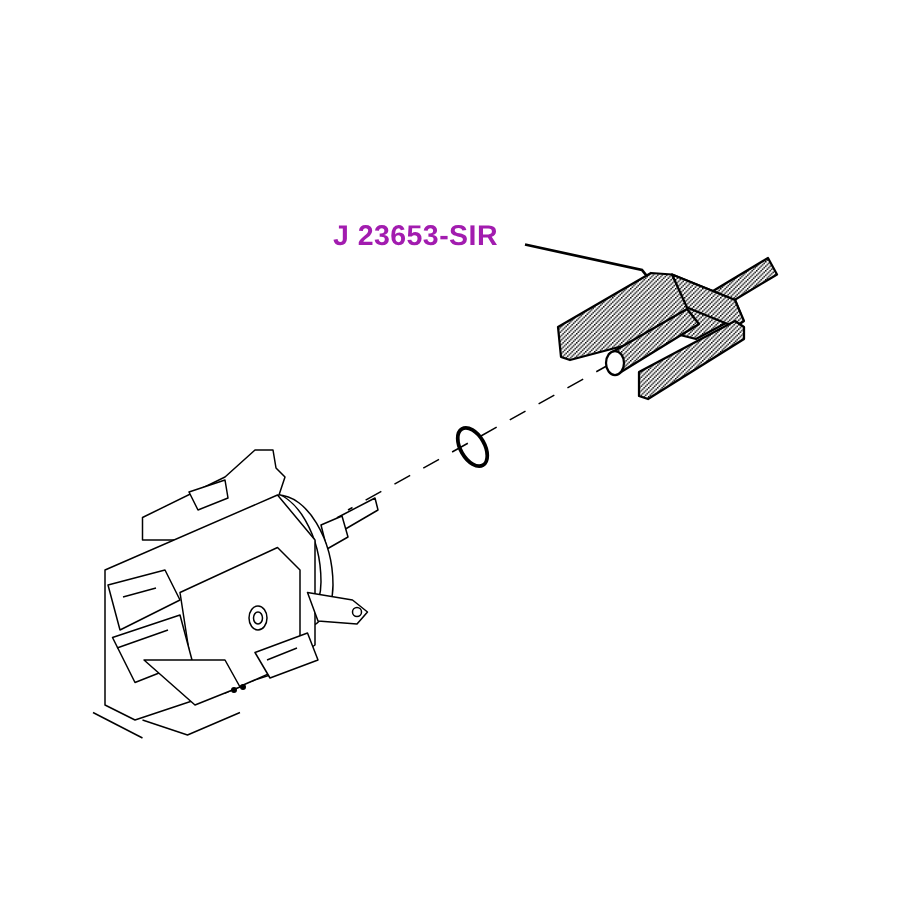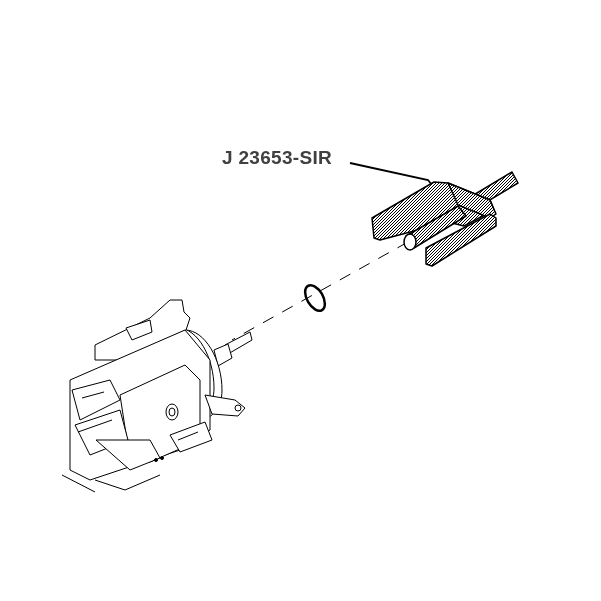--- a/index.html
+++ b/index.html
@@ -1,20 +1,20 @@
 <!DOCTYPE html>
 <html><head>
 <meta charset="utf-8">
 <style>
   html, body { margin: 0; padding: 0; background: #ffffff; }
   body { width: 601px; height: 601px; position: relative; overflow: hidden; }
   .label {
     position: absolute; left: 222px; top: 147px;
     font-family: "Liberation Sans", sans-serif; font-weight: bold; font-size: 19px;
-    color: #404040; letter-spacing: 0.3px; white-space: nowrap; text-align: right;
+    color: #a21caf; letter-spacing: 0.3px; white-space: nowrap; text-align: right;
   }
   svg { position: absolute; left: 0; top: 0; }
 </style>
 </head>
 <body>
 
 <div class="label">J 23653-SIR</div>
 
 <svg width="601" height="601" viewBox="0 0 601 601">
   <defs>

